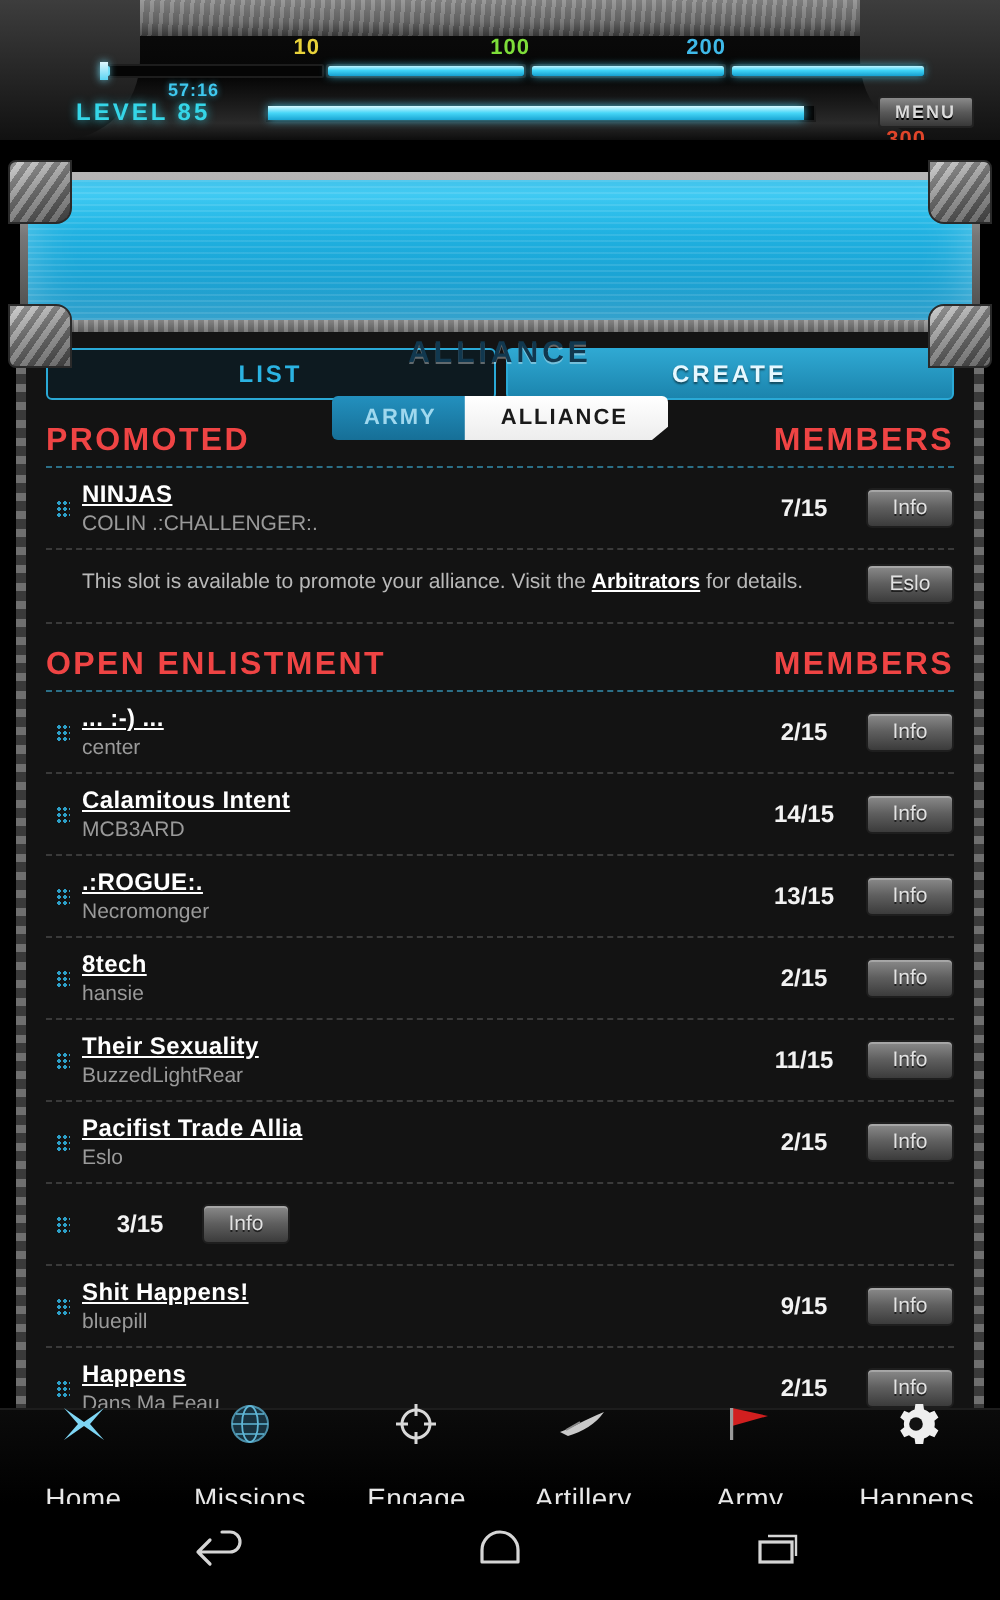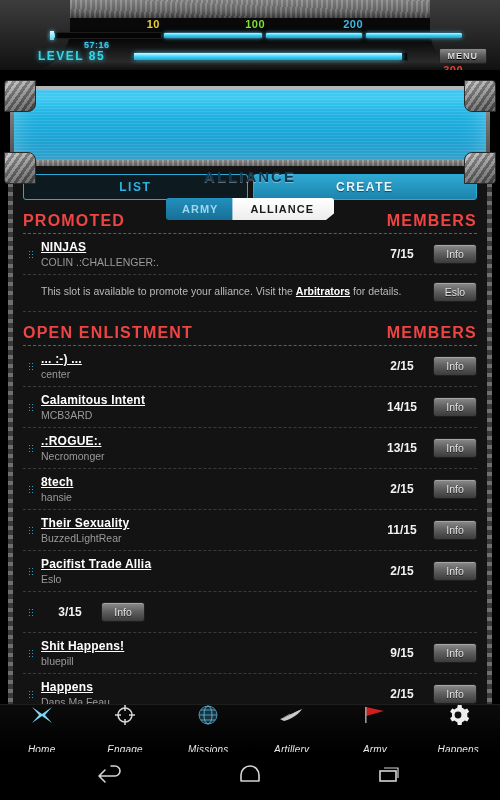--- a/index.html
+++ b/index.html
@@ -224,21 +224,21 @@
 
   
   .nav{
     position:absolute; left:0; bottom:48px; width:500px; height:48px;
     background:linear-gradient(180deg,#0b0b0b,#000);
     border-top:1px solid #1d1d1d;
     display:flex; align-items:center;
   }
   .nav-item{ flex:1; text-align:center; color:#e8e8e8; }
   .nav-ico{ height:24px; display:flex; align-items:center; justify-content:center; }
-  .nav-lbl{ font-size:10px; margin-top:17px; letter-spacing:.2px;font-style:italic; }
+  .nav-lbl{ font-size:14px; margin-top:17px; letter-spacing:.2px; }
 
   
   .sysbar{
     position:absolute; left:0; bottom:0; width:500px; height:48px;
     background:#000; display:flex; align-items:center; justify-content:center; gap:110px;
   }
 </style>
 </head>
 <body>
 
@@ -447,35 +447,35 @@
       <div class="nav-ico">
         <svg width="26" height="22" viewBox="0 0 26 22">
             <path d="M3 3 L13 10 L23 3 L16 11 L23 19 L13 12 L3 19 L10 11 Z" fill="#7ed6f5"></path>
           </svg>
       </div>
       <div class="nav-lbl">Home</div>
     </div>
     <div class="nav-item">
       <div class="nav-ico">
         <svg width="22" height="22" viewBox="0 0 22 22">
-            <circle cx="11" cy="11" r="7" fill="none" stroke="#d8d8d8" stroke-width="1.5"></circle>
-            <path d="M11 1v6M11 15v6M1 11h6M15 11h6" stroke="#d8d8d8" stroke-width="1.5"></path>
-          </svg>
-      </div>
-      <div class="nav-lbl">Engage</div>
-    </div>
-    <div class="nav-item">
-      <div class="nav-ico">
-        <svg width="22" height="22" viewBox="0 0 22 22">
             <circle cx="11" cy="11" r="9" fill="#18323f" stroke="#4b8ea8" stroke-width="1"></circle>
             <ellipse cx="11" cy="11" rx="4" ry="9" fill="none" stroke="#5fb6d6" stroke-width=".9"></ellipse>
             <path d="M2 11h18M4 6h14M4 16h14" stroke="#5fb6d6" stroke-width=".8" fill="none"></path>
           </svg>
       </div>
       <div class="nav-lbl">Missions</div>
+    </div>
+    <div class="nav-item">
+      <div class="nav-ico">
+        <svg width="22" height="22" viewBox="0 0 22 22">
+            <circle cx="11" cy="11" r="7" fill="none" stroke="#d8d8d8" stroke-width="1.5"></circle>
+            <path d="M11 1v6M11 15v6M1 11h6M15 11h6" stroke="#d8d8d8" stroke-width="1.5"></path>
+          </svg>
+      </div>
+      <div class="nav-lbl">Engage</div>
     </div>
     <div class="nav-item">
       <div class="nav-ico">
         <svg width="28" height="18" viewBox="0 0 28 18">
             <path d="M2 13 C8 11 14 7 24 3 C20 9 13 13 6 15 Z" fill="#c9c9c9"></path>
             <path d="M5 12 L12 8" stroke="#8a8a8a" stroke-width="1"></path>
           </svg>
       </div>
       <div class="nav-lbl">Artillery</div>
     </div>

